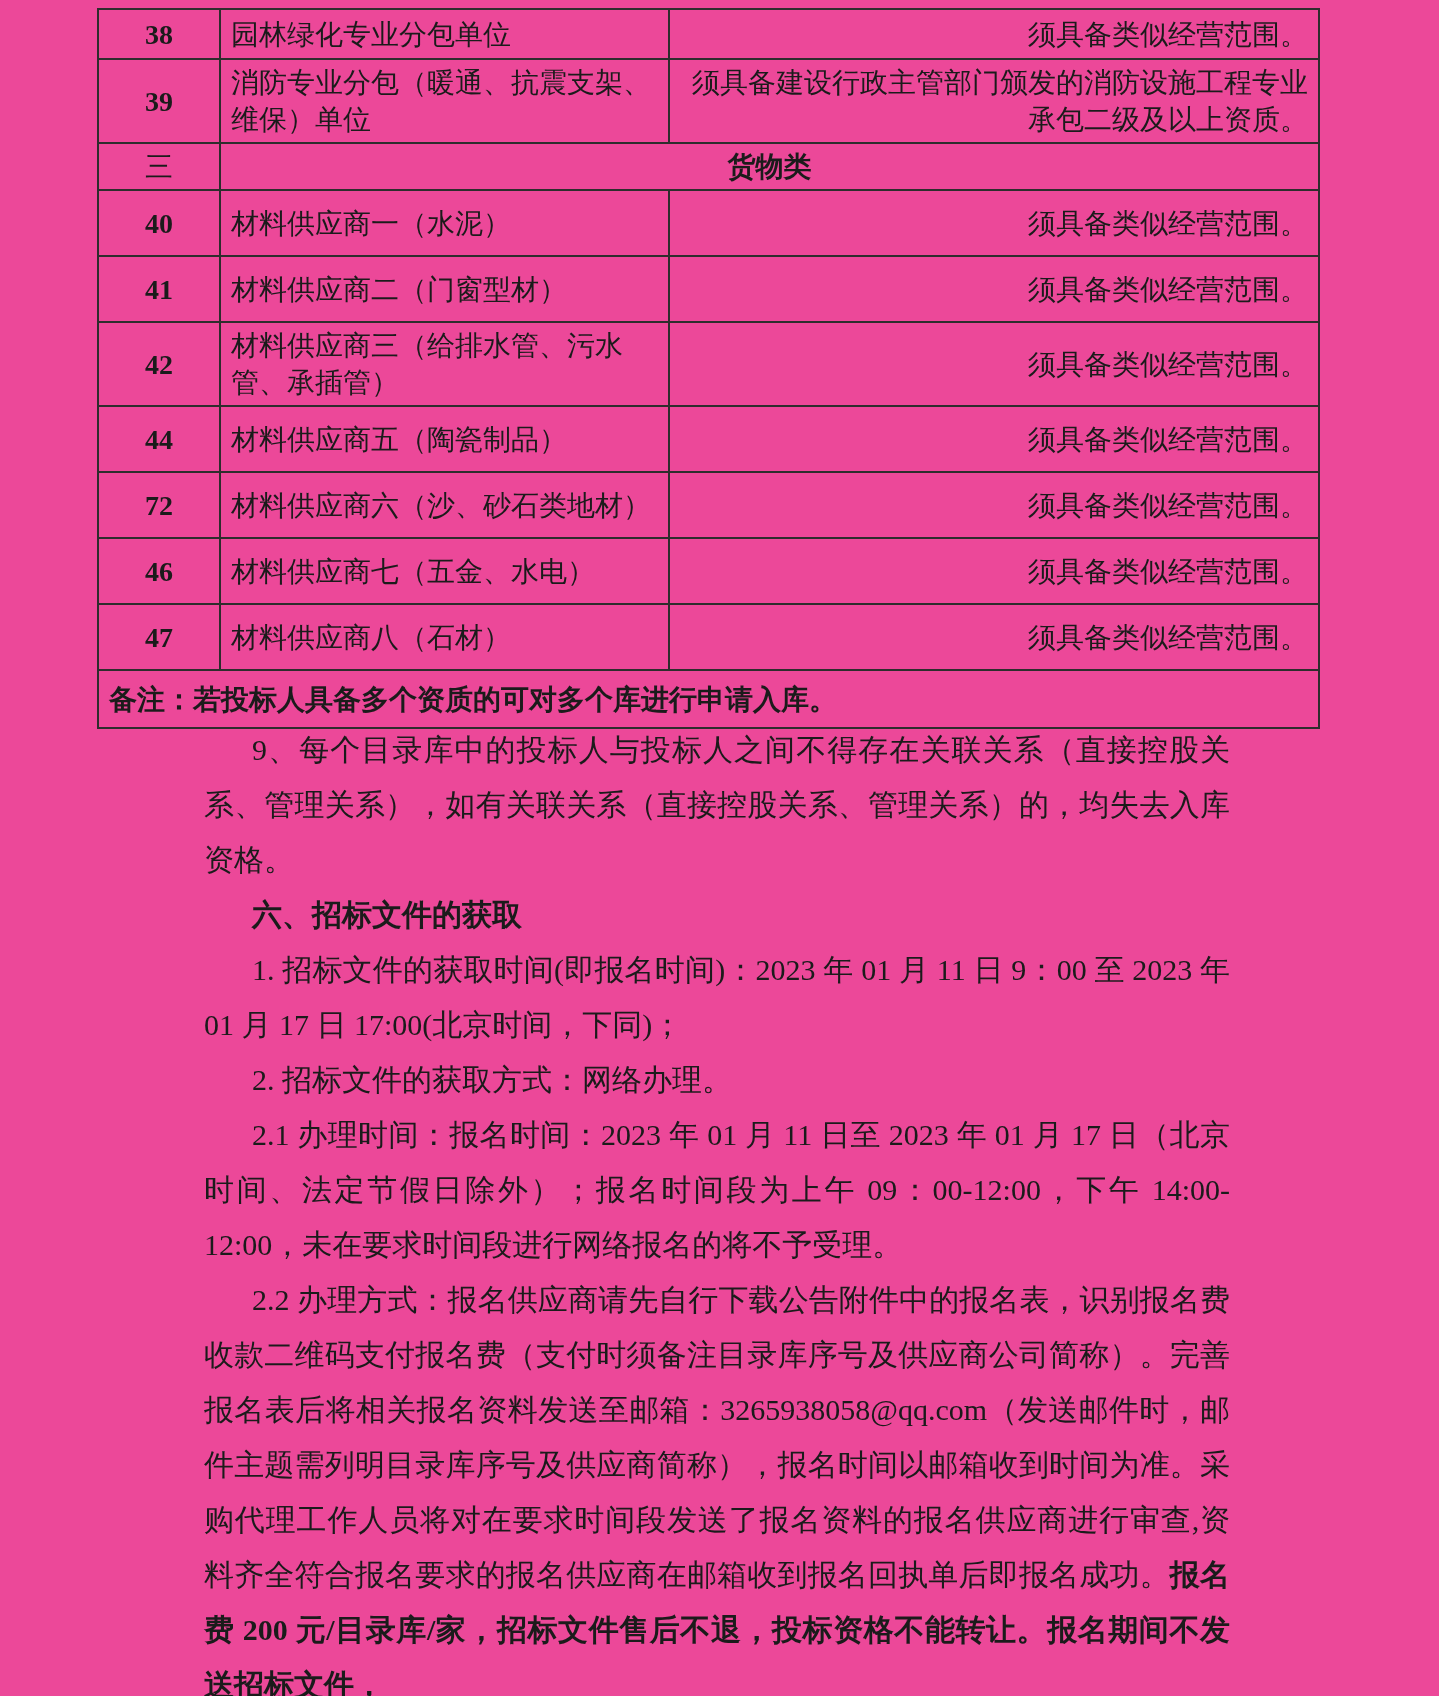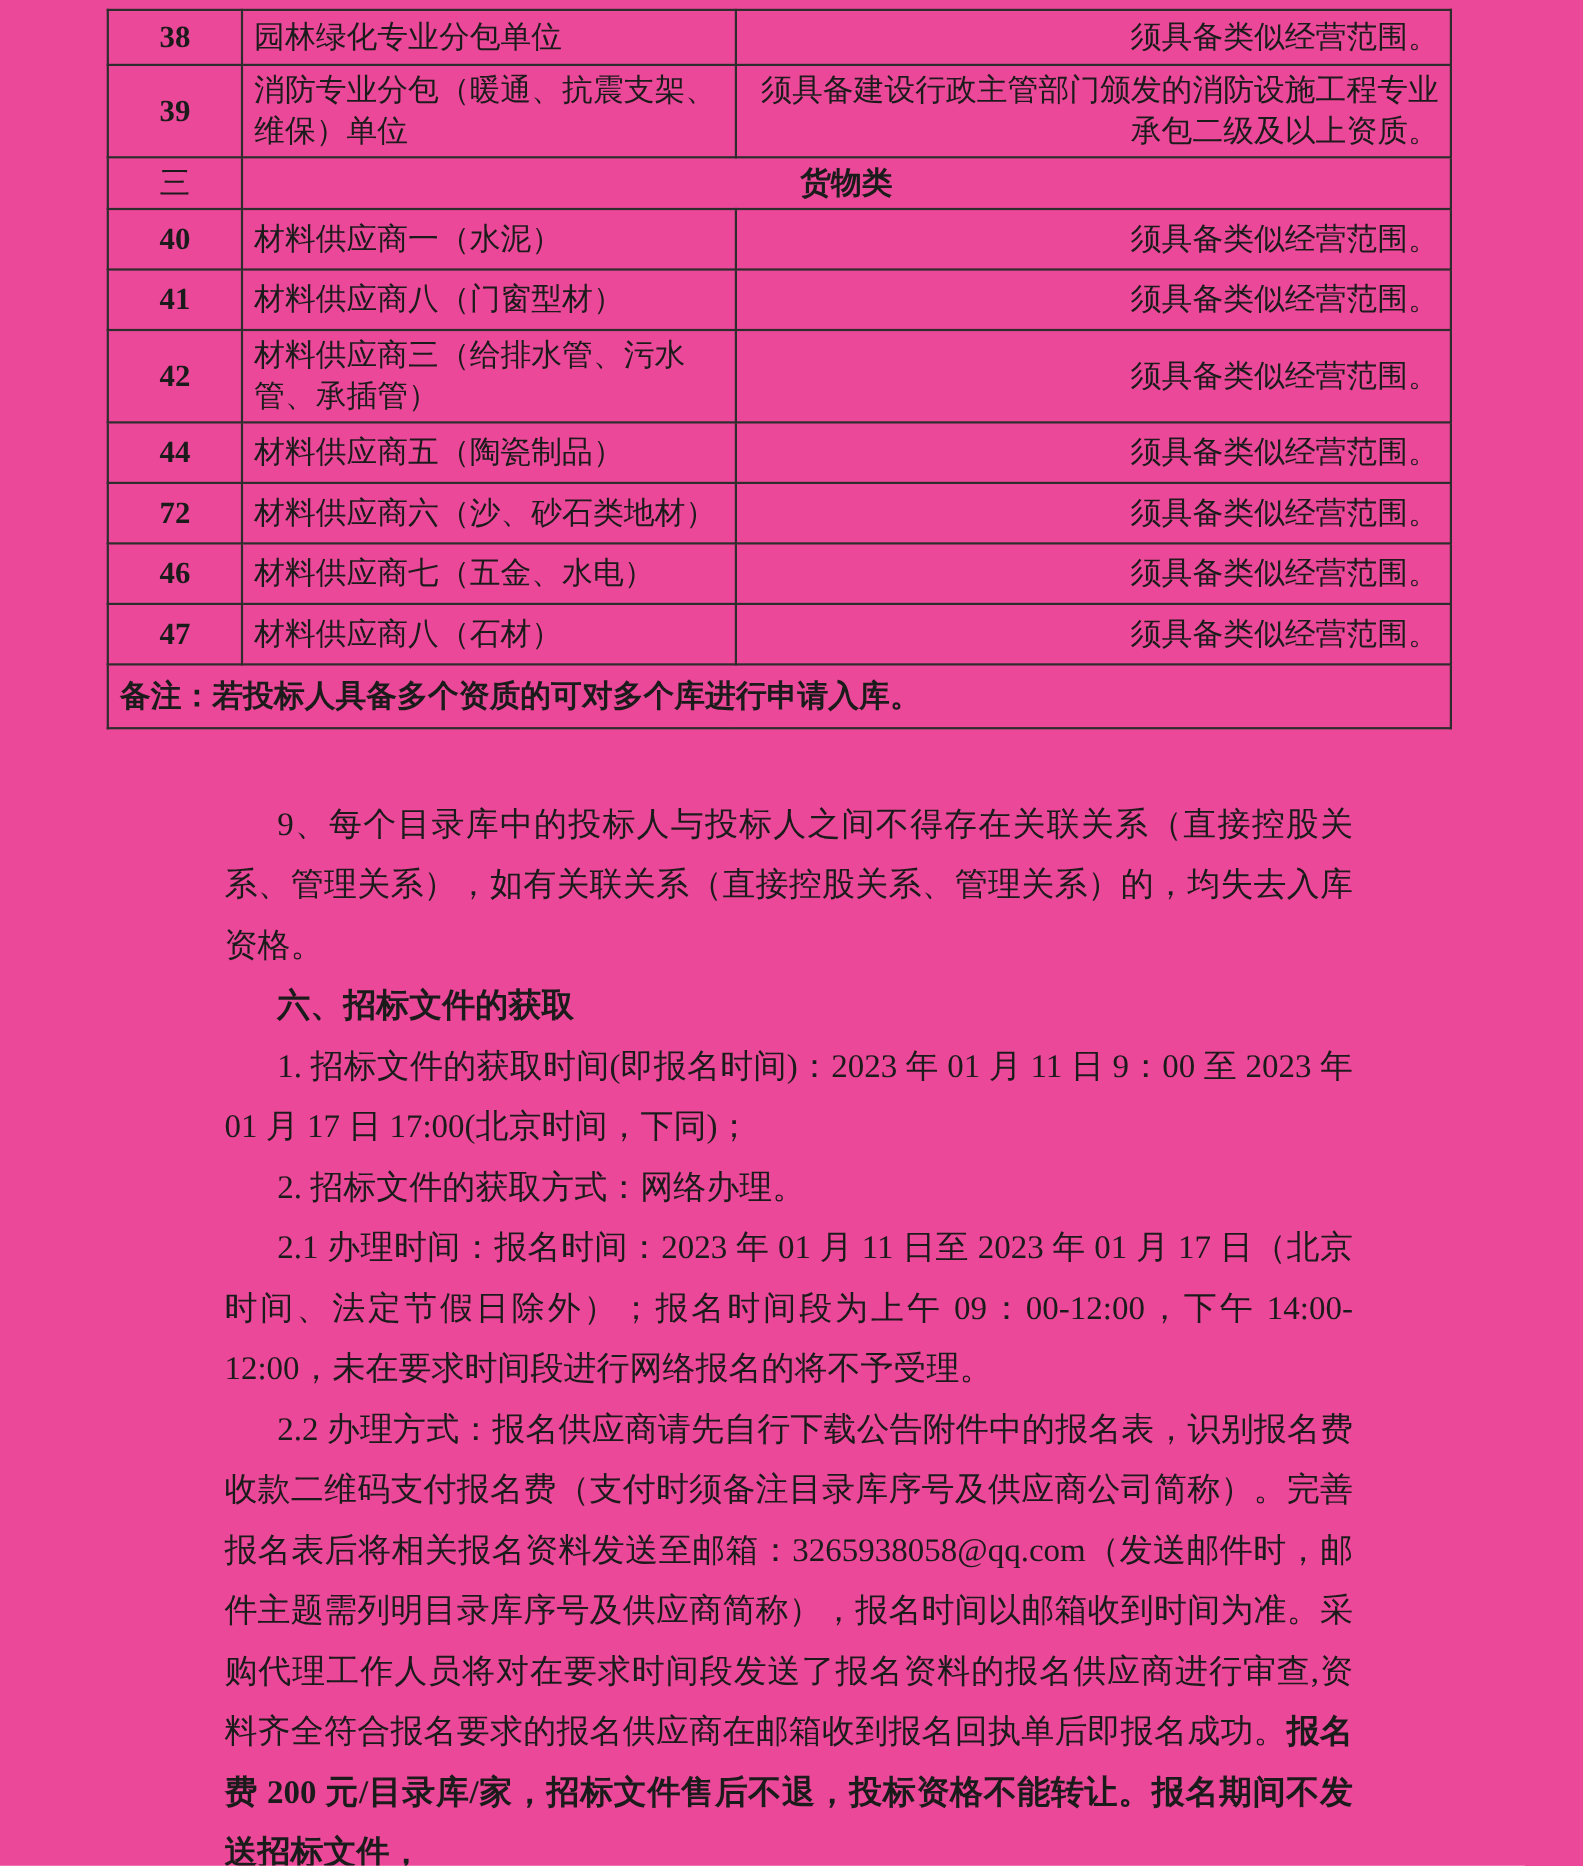--- a/index.html
+++ b/index.html
@@ -32,21 +32,21 @@
     padding: 4px 10px;
     overflow: hidden;
   }
   td.seq {
     text-align: center;
     font-weight: bold;
     font-size: 30px;
     padding: 4px 2px;
   }
   td.seq-cn { font-weight: normal; }
-  tr.r-single { height: 55px; }
+  tr.r-single { height: 66px; }
   tr.r-38 { height: 50px; }
   tr.r-double { height: 78px; }
   tr.r-39 { height: 80px; }
   tr.r-section { height: 44px; }
   tr.r-note { height: 58px; }
   td.section-cell {
     text-align: center;
     font-weight: bold;
     font-size: 29px;
   }
@@ -104,21 +104,21 @@
         <td class="seq seq-cn">三</td>
         <td class="section-cell" colspan="2">货物类</td>
       </tr>
       <tr class="r-single">
         <td class="seq">40</td>
         <td class="name-cell">材料供应商一（水泥）</td>
         <td class="req-cell">须具备类似经营范围。</td>
       </tr>
       <tr class="r-single">
         <td class="seq">41</td>
-        <td class="name-cell">材料供应商八（门窗型材）</td>
+        <td class="name-cell">材料供应商二（门窗型材）</td>
         <td class="req-cell">须具备类似经营范围。</td>
       </tr>
       <tr class="r-double">
         <td class="seq">42</td>
         <td class="name-cell">材料供应商三（给排水管、污水管、承插管）</td>
         <td class="req-cell">须具备类似经营范围。</td>
       </tr>
       <tr class="r-single">
         <td class="seq">44</td>
         <td class="name-cell">材料供应商五（陶瓷制品）</td>

